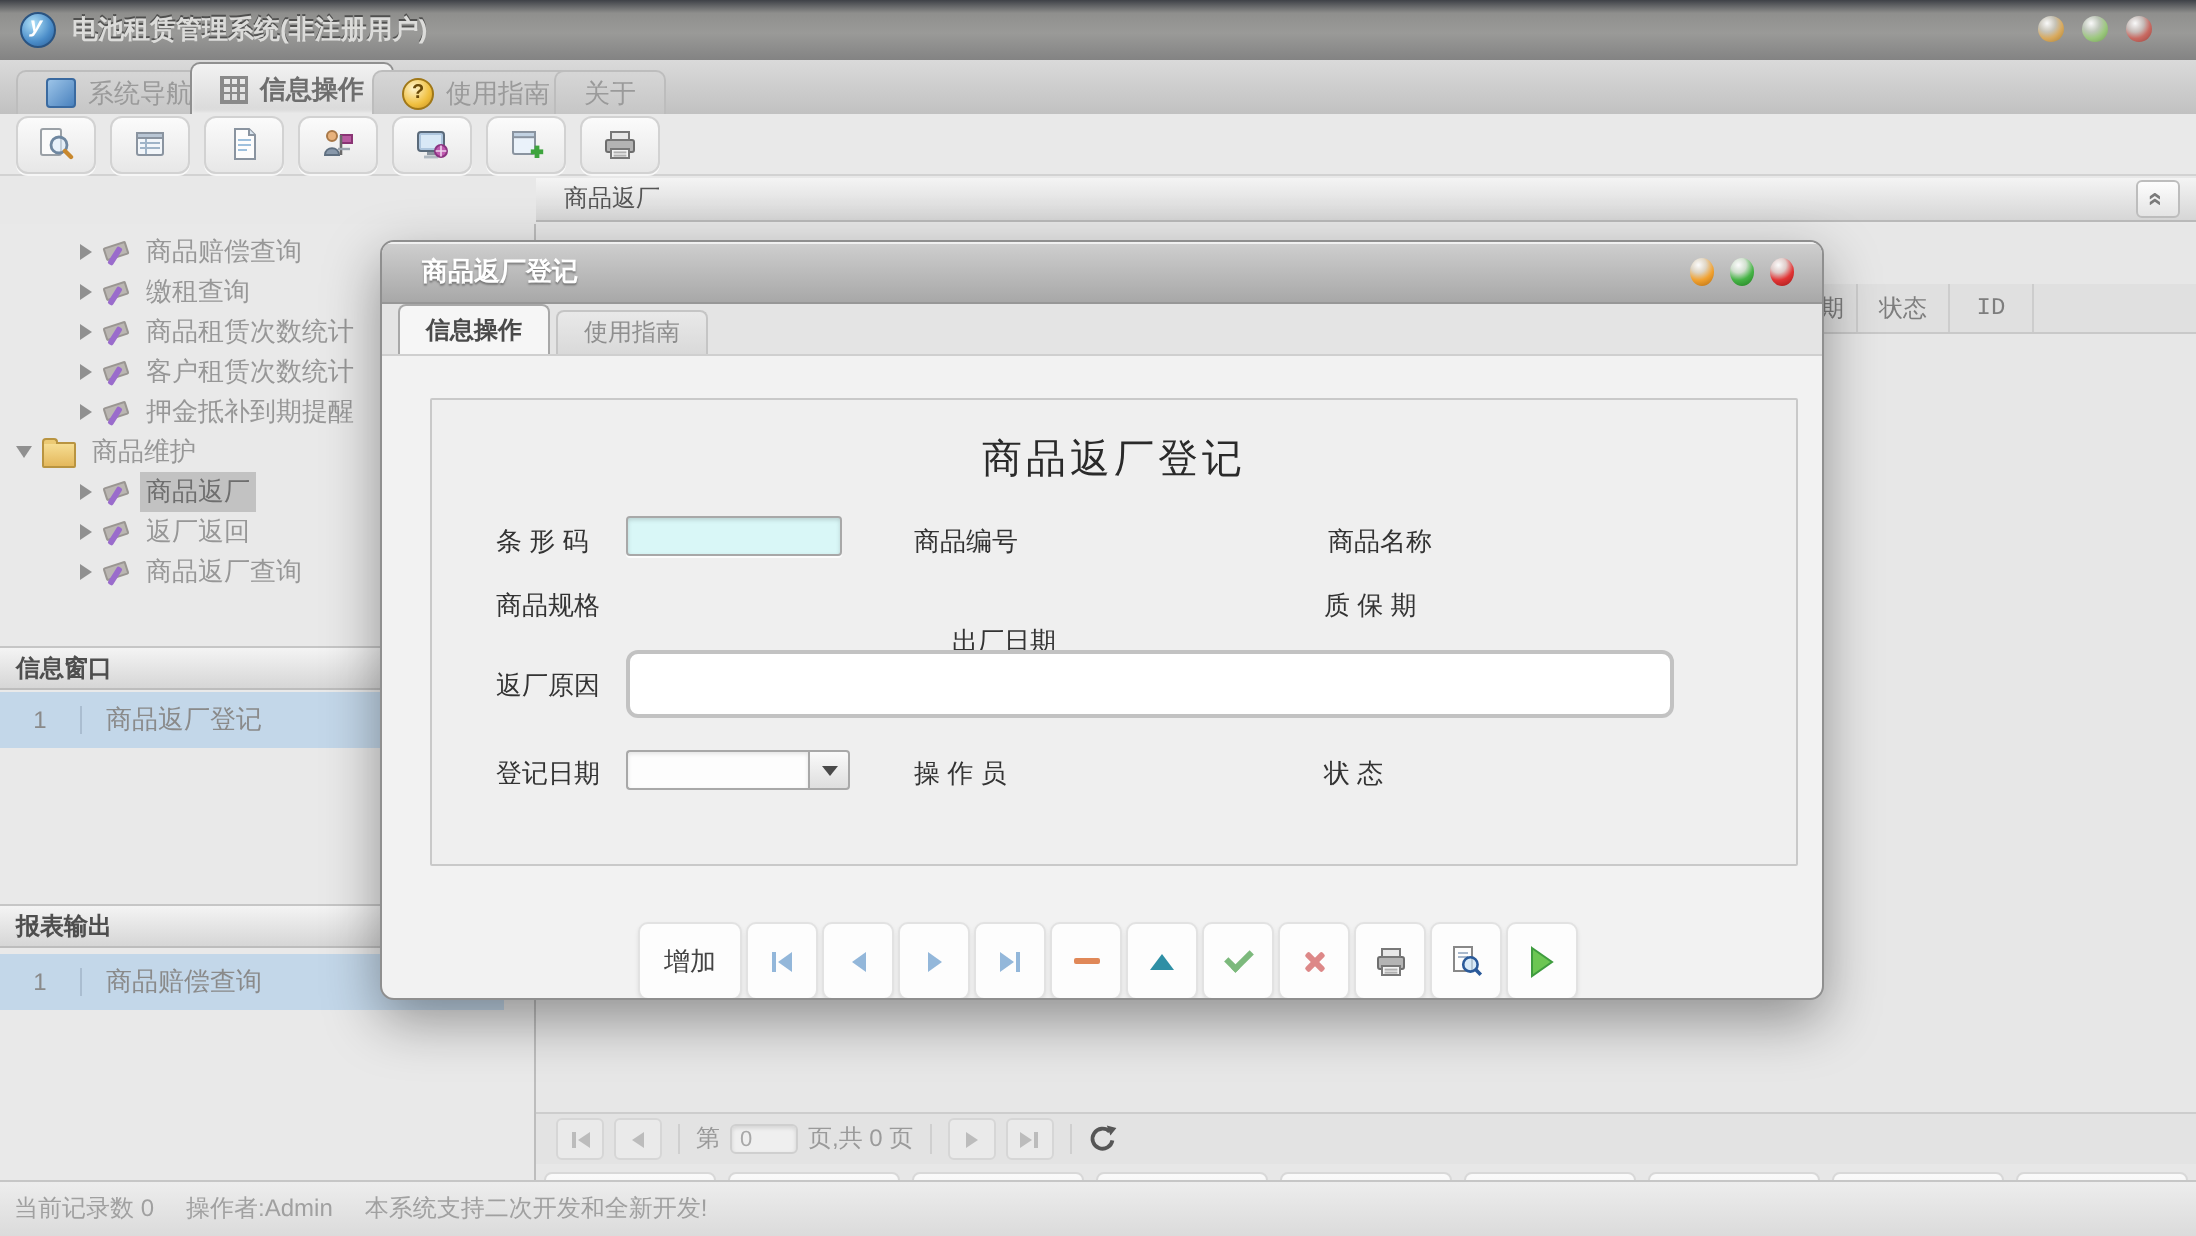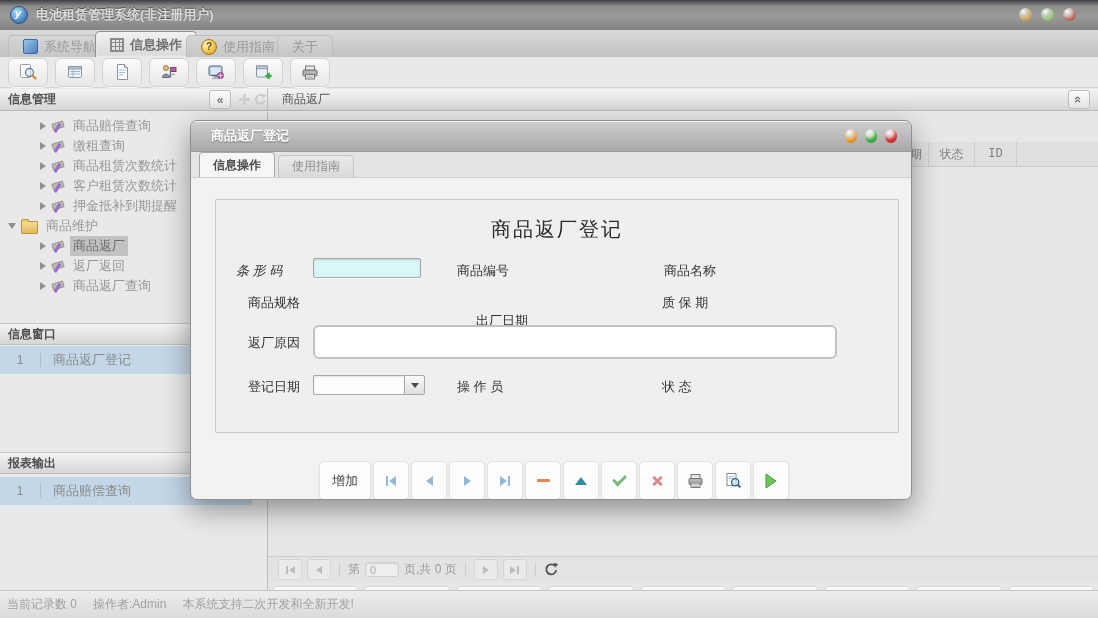--- a/index.html
+++ b/index.html
@@ -247,29 +247,20 @@
       <svg width="18" height="18">
           <rect x="2" y="7" width="14" height="6" rx="1" fill="#b4b4b4" stroke="#6e6e6e"></rect>
           <rect x="4.5" y="3" width="9" height="4" fill="#e8e8e8" stroke="#787878"></rect>
           <rect x="4.5" y="11.5" width="9" height="4.5" fill="#f4f4f4" stroke="#787878"></rect>
           <line x1="5.8" y1="13.2" x2="12.2" y2="13.2" stroke="#b0b0b0"></line>
           <line x1="5.8" y1="14.8" x2="12.2" y2="14.8" stroke="#b0b0b0"></line>
         </svg>
     </div>
   </div>
 
-  <div class="phead phead-side">
-    <span>信息管理</span>
-    <span class="collapse-btn">«</span>
-    <span class="fadeplus"></span>
-    <svg width="13" height="13" viewBox="0 0 15 15">
-        <path d="M12.2 8.2 a5 5 0 1 1 -1.4 -4.4" fill="none" stroke="#c6c6c6" stroke-width="1.8"></path>
-        <polygon points="9.6,1.2 14,2.2 11.2,5.6" fill="#c6c6c6"></polygon>
-      </svg>
-  </div>
 
   <div class="phead phead-main">
     <span>商品返厂</span>
     <span class="collapse-btn" style="margin-right:8px;">
         <span class="chev-up">«</span>
       </span>
   </div>
 
   <div class="sidebar">
     <div class="tree">
@@ -420,21 +411,21 @@
       </div>
     </div>
     <div class="dlg-tabs">
       <span class="dtab active">信息操作</span>
       <span class="dtab">使用指南</span>
     </div>
 
     <div class="dlg-panel">
       <div class="dlg-formtitle">商品返厂登记</div>
 
-      <span class="flabel" style="left:20px;top:62px;font-style:italic;">条 形 码</span>
+      <span class="flabel" style="left:32px;top:62px;">条 形 码</span>
       <input class="barcode-input" style="">
       <span class="flabel" style="left:241px;top:62px;">商品编号</span>
       <span class="flabel" style="left:448px;top:62px;">商品名称</span>
 
       <span class="flabel" style="left:32px;top:94px;">商品规格</span>
       <span class="flabel" style="left:241px;top:112px;margin-left:19px;">出厂日期</span>
       <span class="flabel" style="left:446px;top:94px;">质 保 期</span>
 
       <span class="flabel" style="left:32px;top:134px;">返厂原因</span>
       <input class="reason-input" style="">

